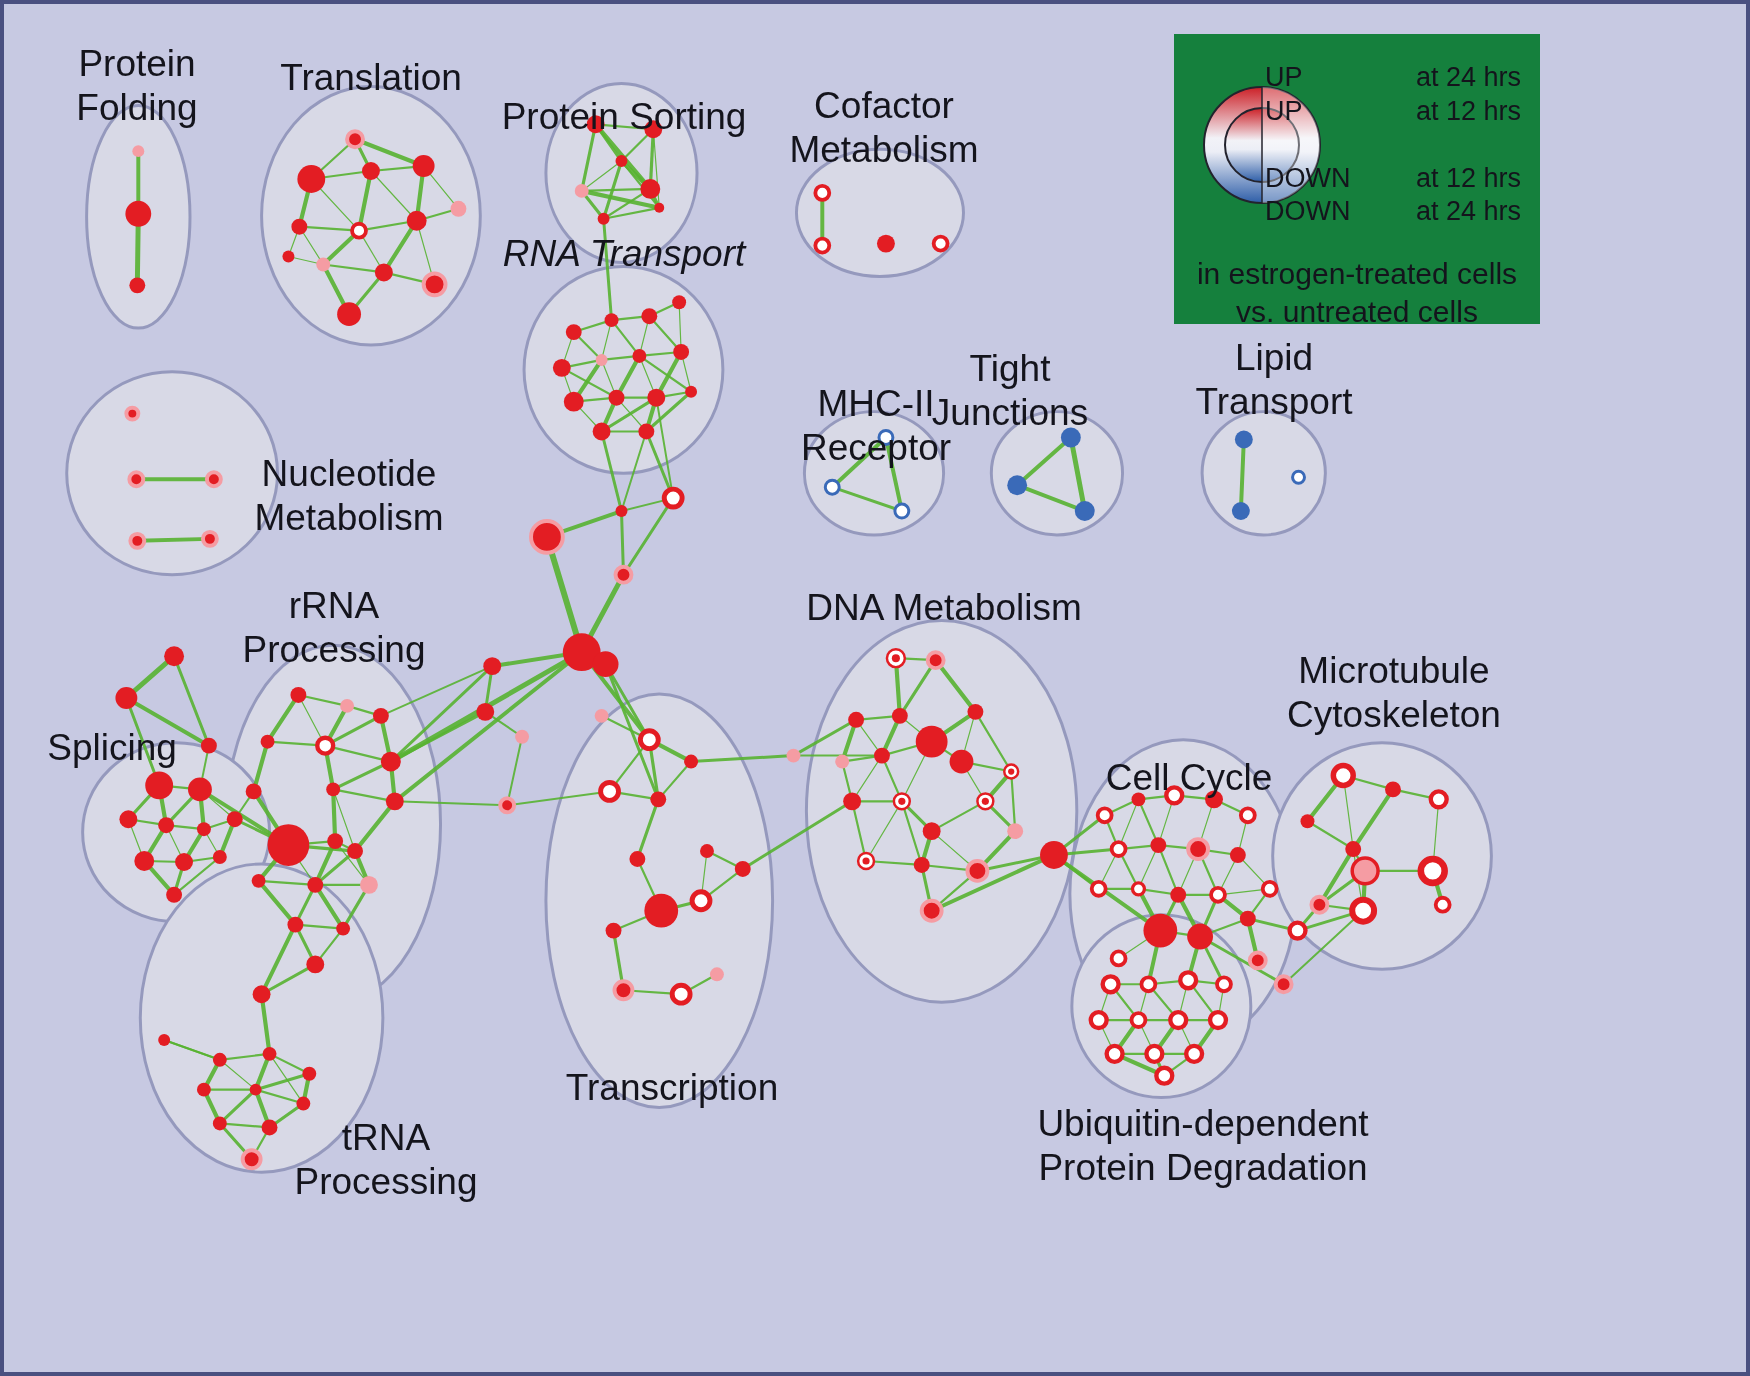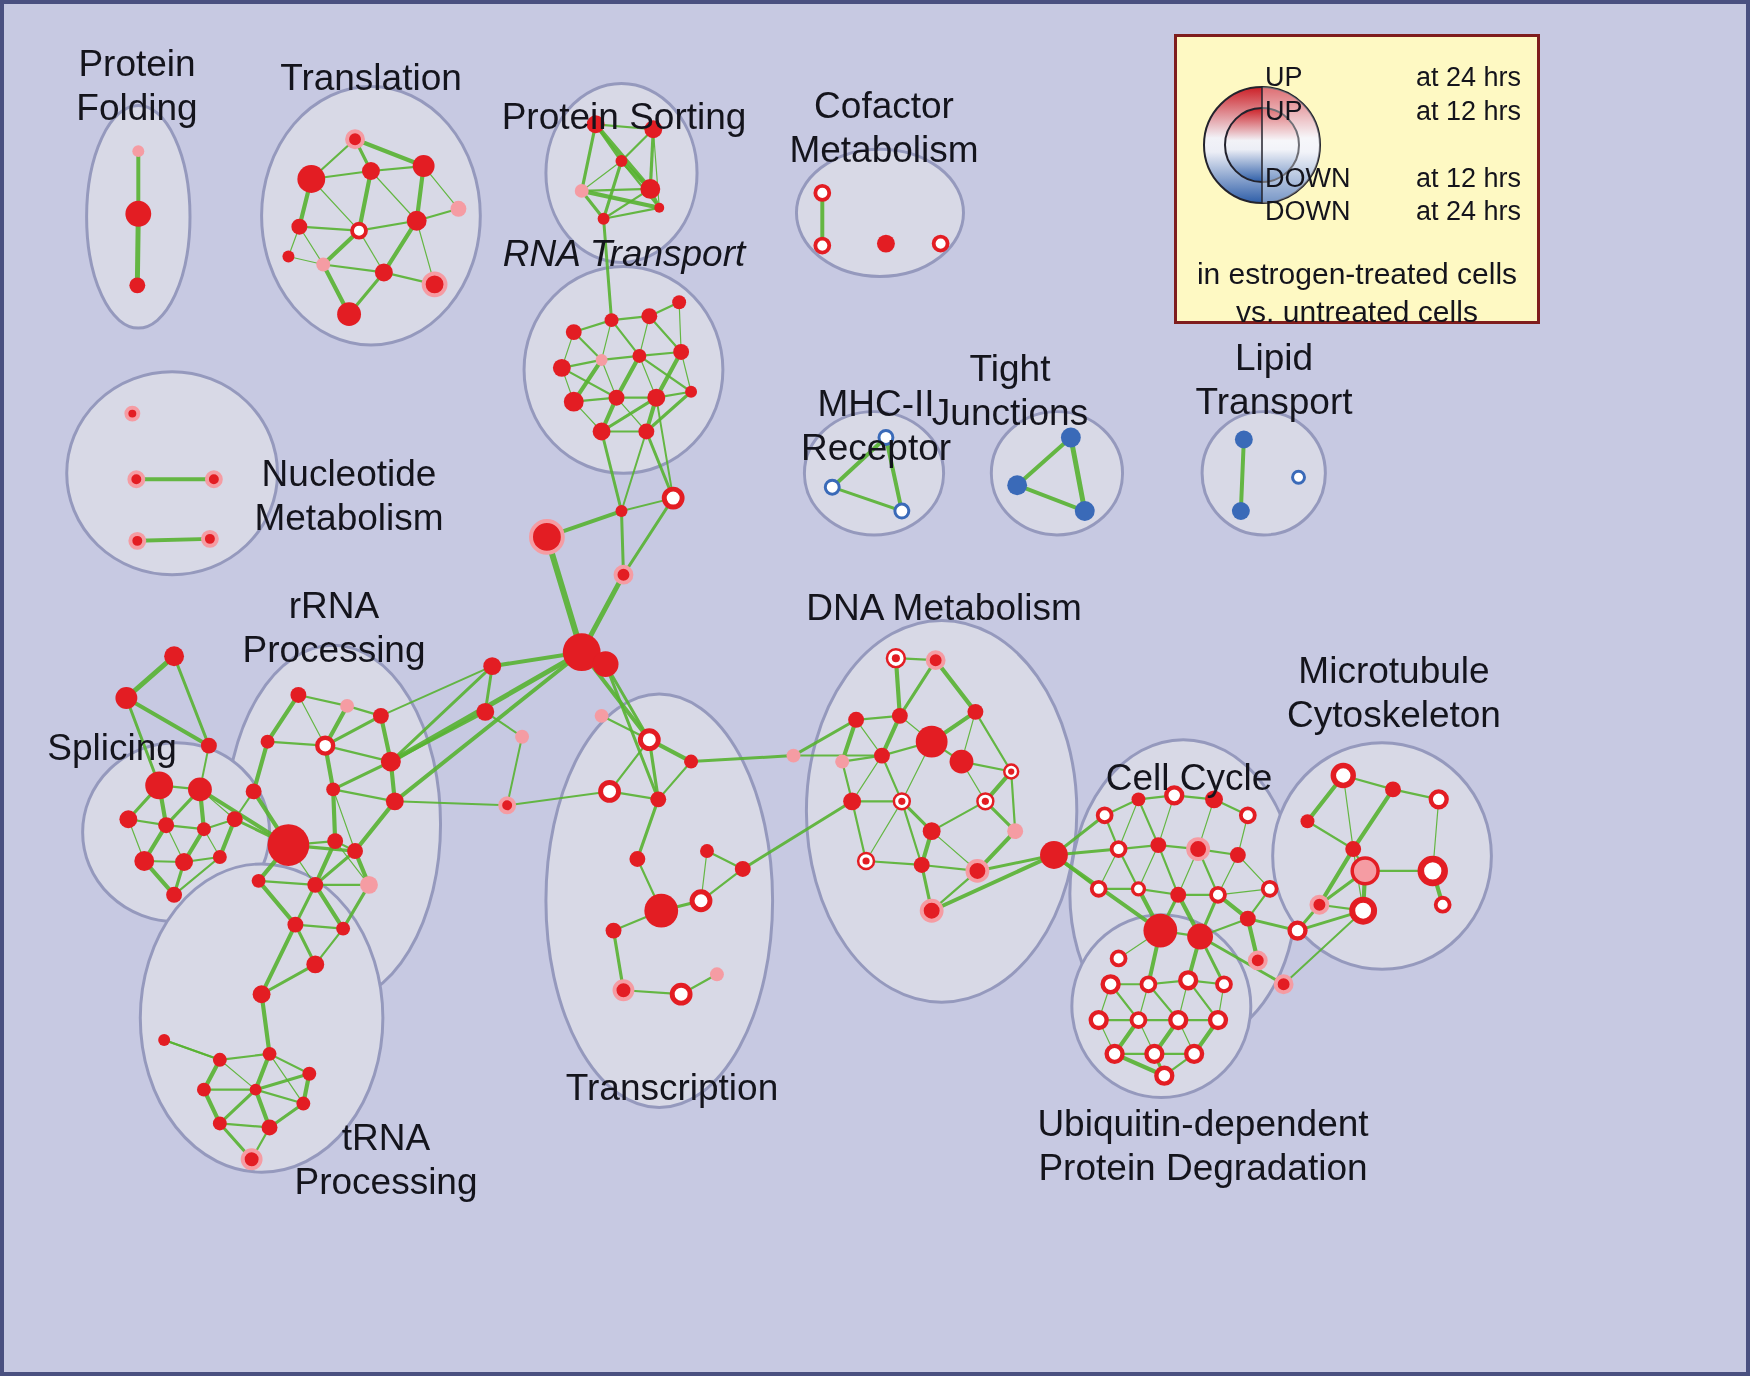--- a/index.html
+++ b/index.html
@@ -10,21 +10,21 @@
   }
   #scene { position:absolute; left:0; top:0; width:100%; height:100%; }
   #labels { position:absolute; left:0; top:0; width:100%; height:100%; pointer-events:none; }
   .cluster-label {
     position:absolute; transform:translateX(-50%);
     text-align:center; font-size:37px; line-height:1.18; color:#14141c;
     white-space:pre-line; font-weight:400;
   }
   #legend {
     position:absolute; left:1170px; top:30px; width:366px; height:290px;
-    background:#fef9c3; border:3px solid #7f1d1d; box-sizing:border-box;
+    background:#15803d; border:3px solid #15803d; box-sizing:border-box;
   }
   #legend .donut { position:absolute; left:20px; top:43px; width:130px; height:130px; }
   .legend-row {
     position:absolute; left:88px; width:256px; display:flex;
     justify-content:space-between; font-size:27px; color:#14141c; line-height:1.1;
   }
   .legend-footer {
     position:absolute; left:0; top:218px; width:100%;
     text-align:center; font-size:30px; color:#14141c; line-height:1.25;
   }

